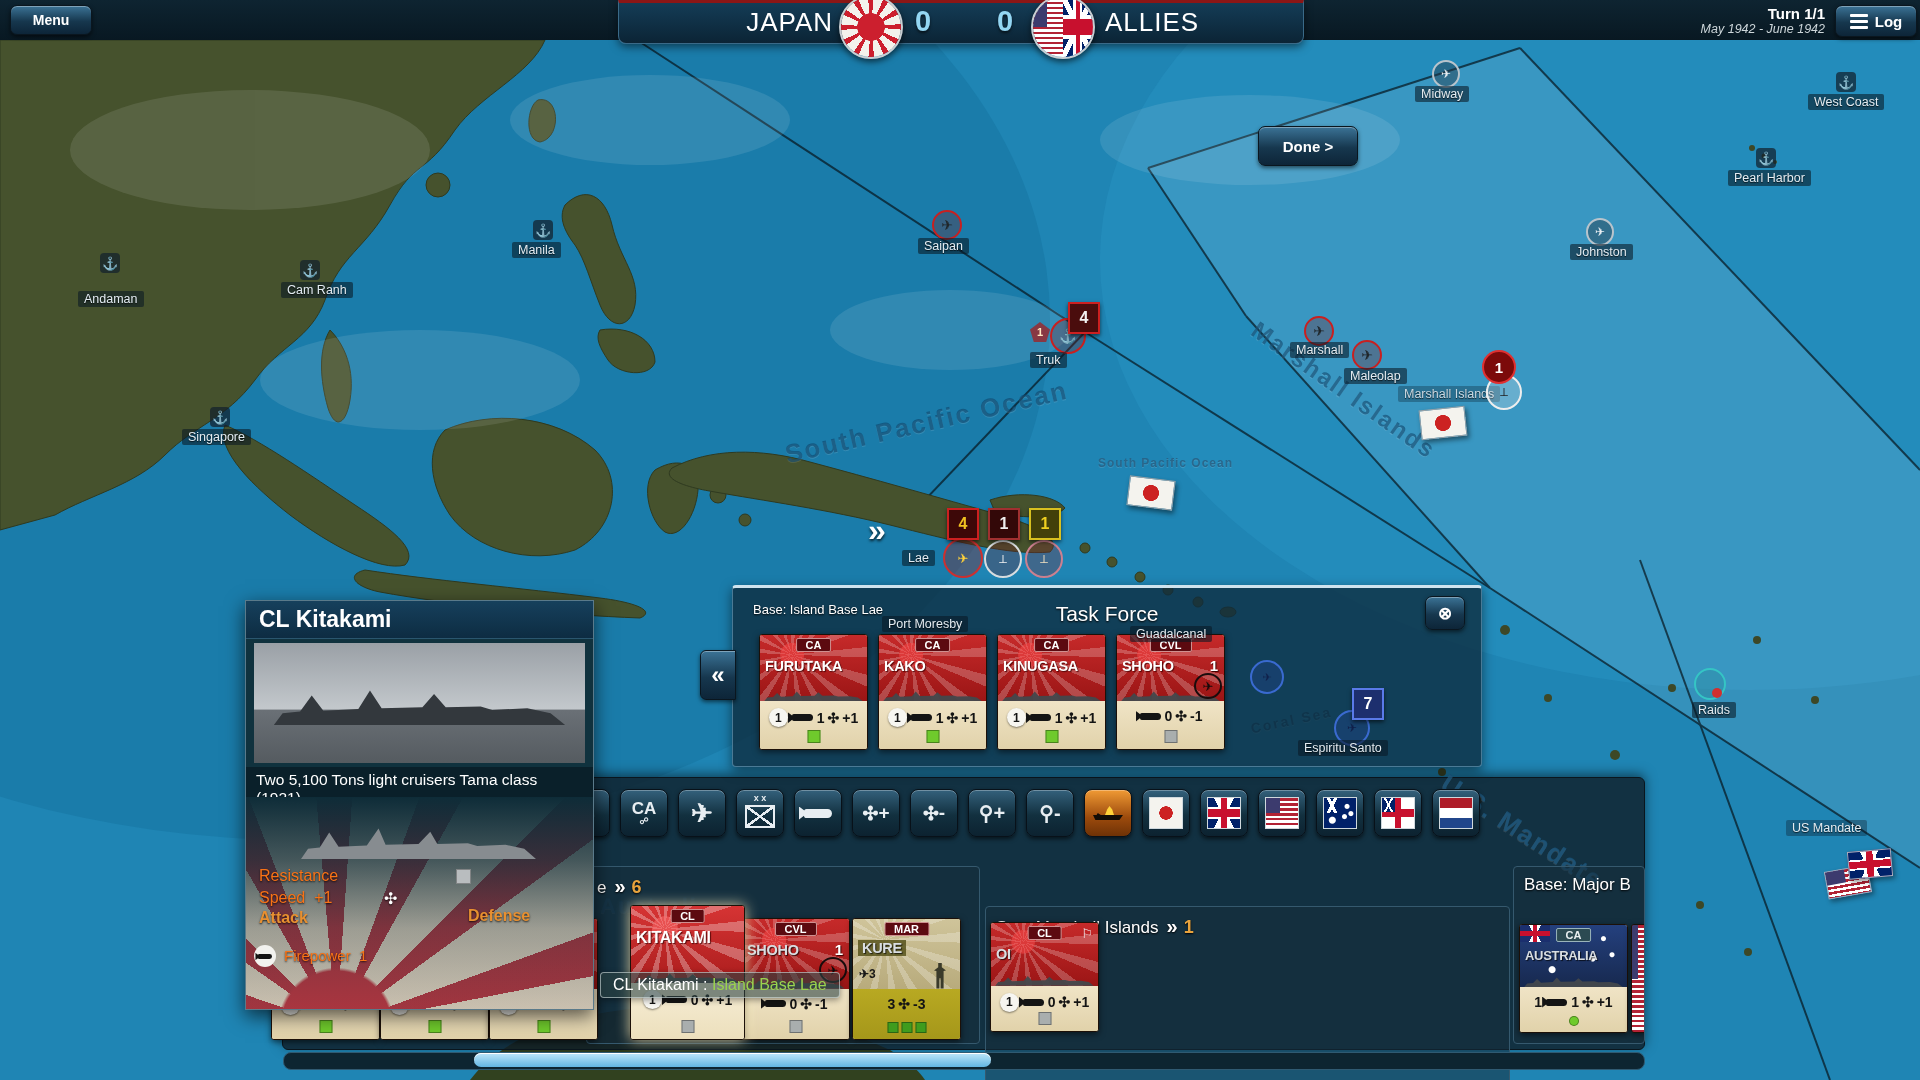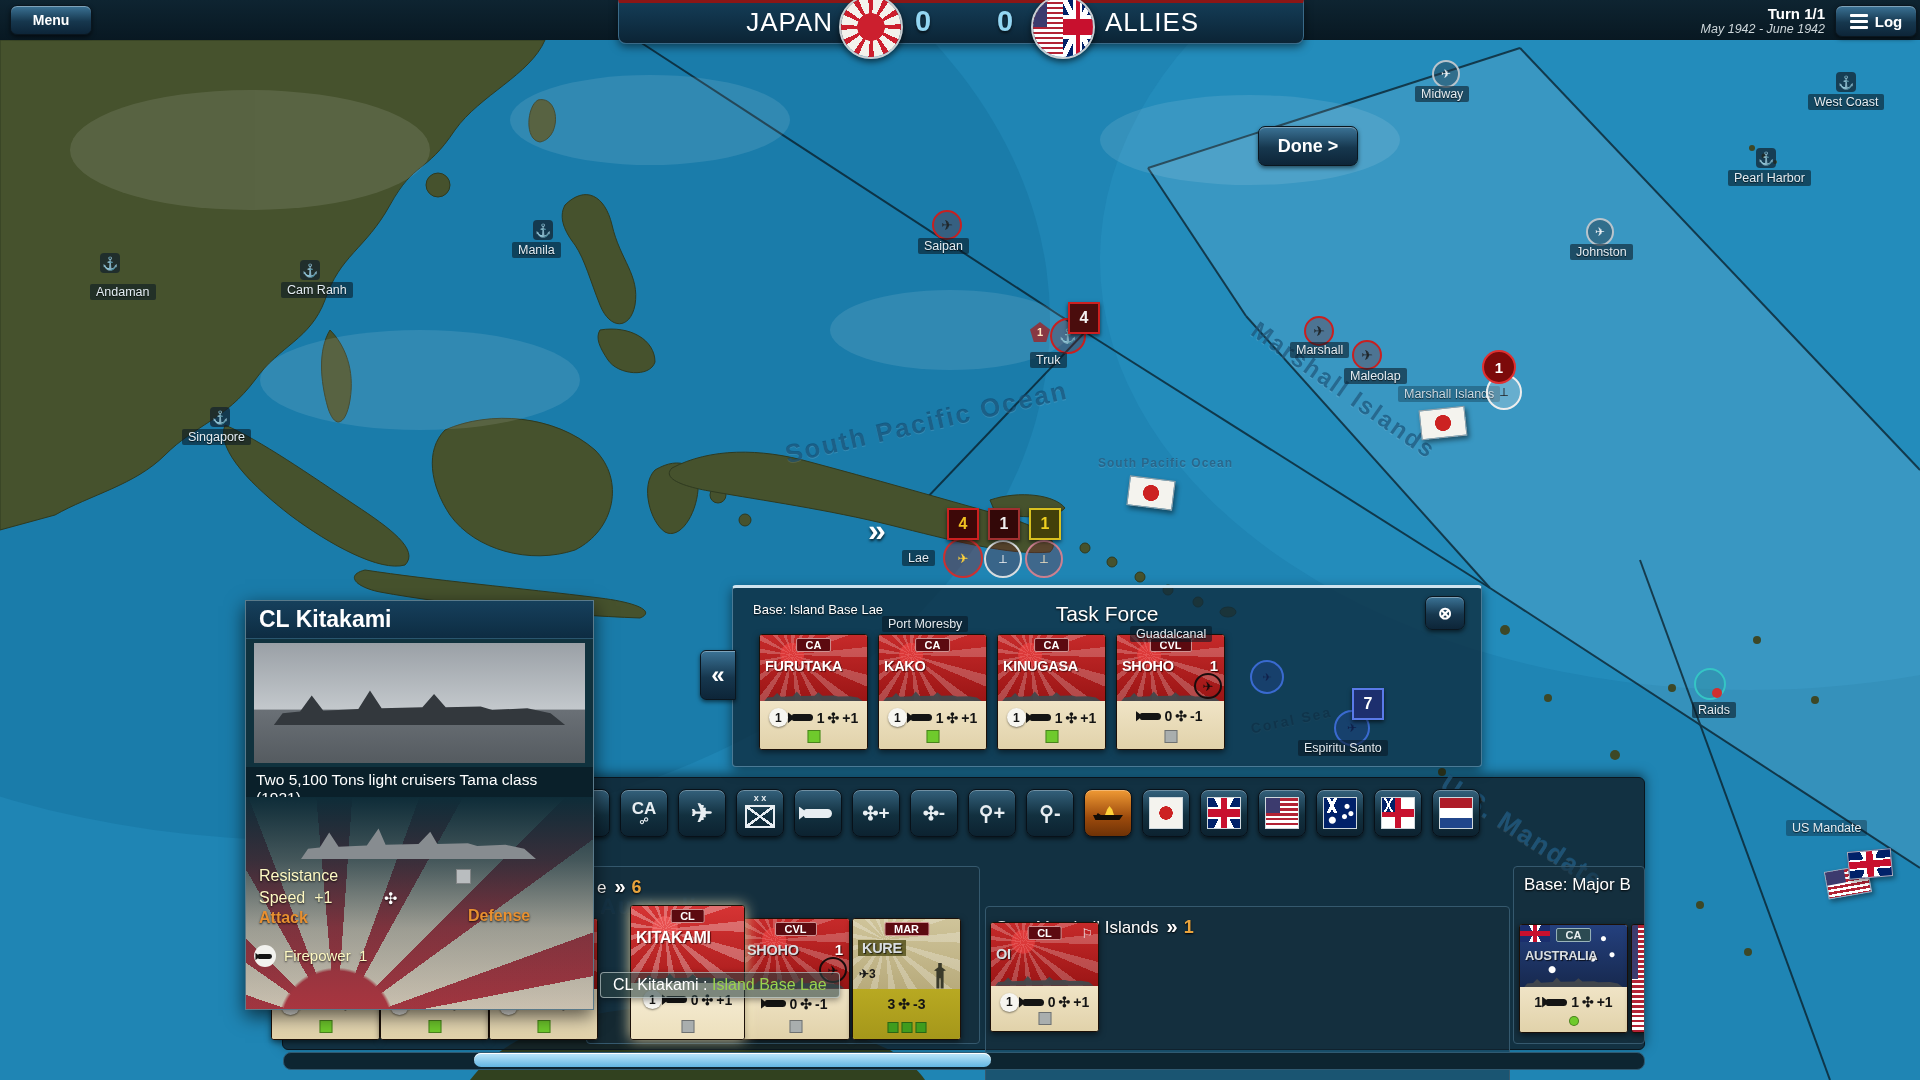--- a/index.html
+++ b/index.html
@@ -160,21 +160,21 @@
   #tipdesc{position:absolute;left:0;top:166px;width:100%;box-sizing:border-box;padding:4px 10px;
     color:#fff;font-size:15.5px;background:rgba(8,24,34,.7);}
   #tipbody{position:absolute;left:0;top:196px;width:100%;height:212px;overflow:hidden;}
   #tipsun{position:absolute;inset:0;
     background:radial-gradient(circle at 26% 108%,#b13640 0 16%,transparent 17%),
     repeating-conic-gradient(from 230deg at 26% 108%,rgba(177,54,64,.95) 0 9deg,rgba(222,208,188,.95) 9deg 25deg);}
   #tipfade{position:absolute;inset:0;
     background:linear-gradient(rgba(14,44,56,1) 0%,rgba(14,44,56,.72) 30%,rgba(14,44,56,.28) 62%,rgba(14,44,56,.05) 100%);}
   #tipsil{position:absolute;left:55px;top:28px;width:235px;height:34px;background:#878c90;
     clip-path:polygon(0 100%,3% 70%,8% 66%,12% 22%,16% 64%,28% 60%,33% 10%,36% 58%,50% 56%,55% 20%,58% 56%,71% 54%,75% 62%,87% 58%,95% 70%,100% 100%);}
-  .tiprow{position:absolute;color:#fef9c3;font-size:16px;text-shadow:0 1px 2px rgba(0,0,0,.8);}
+  .tiprow{position:absolute;color:#f97316;font-size:16px;text-shadow:0 1px 2px rgba(0,0,0,.8);}
   .orange{color:#e89030;font-weight:bold;}
   #hovertip{position:absolute;left:600px;top:972px;z-index:85;background:rgba(44,66,66,.6);
     border:1px solid rgba(225,235,235,.55);border-radius:4px;padding:3px 12px;
     font-size:16px;color:#fff;white-space:nowrap;box-shadow:0 2px 6px rgba(0,0,0,.4);}
   #hovertip .loc{color:#9ad34f;}
 
   
   .ukflag{background:linear-gradient(90deg,transparent 42%,#C8102E 42% 58%,transparent 58%),
     linear-gradient(transparent 37%,#C8102E 37% 63%,transparent 63%),
     linear-gradient(90deg,transparent 35%,#fff 35% 65%,transparent 65%),
@@ -280,21 +280,21 @@
   </svg>
 
   <div class="rlbl" style="left:1262px;top:316px;font-size:24px;transform:rotate(35deg);transform-origin:left top;">Marshall Islands</div>
   <div class="rlbl" style="left:782px;top:440px;font-size:26px;transform:rotate(-13deg);transform-origin:left top;">South Pacific Ocean</div>
   <div class="rlbl" style="left:1098px;top:456px;font-size:12px;letter-spacing:1px;color:rgba(40,95,130,.85);">South Pacific Ocean</div>
   <div class="rlbl" style="left:1250px;top:712px;font-size:14px;transform:rotate(-12deg);color:rgba(15,70,108,.8);">Coral Sea</div>
   <div class="rlbl" style="left:1452px;top:768px;font-size:26px;transform:rotate(33deg);transform-origin:left top;z-index:39;color:rgba(25,85,125,.75);">U.S. Mandate</div>
   <div class="rlbl" style="left:600px;top:893px;font-size:22px;z-index:39;opacity:.4;">Australia</div>
 
   <div class="picon" style="left:100px;top:253px;">⚓</div>
-  <div class="mlbl" style="left:78px;top:284px;margin-left:12px;">Andaman</div>
+  <div class="mlbl" style="left:78px;top:291px;">Andaman</div>
   <div class="picon" style="left:300px;top:260px;">⚓</div>
   <div class="mlbl" style="left:281px;top:282px;">Cam Ranh</div>
   <div class="picon" style="left:210px;top:407px;">⚓</div>
   <div class="mlbl" style="left:182px;top:429px;">Singapore</div>
   <div class="picon" style="left:533px;top:220px;">⚓</div>
   <div class="mlbl" style="left:512px;top:242px;">Manila</div>
   <div class="aircircle" style="left:932px;top:210px;">✈</div>
   <div class="mlbl" style="left:918px;top:238px;">Saipan</div>
 
   <div class="aircircle" style="left:1050px;top:318px;width:32px;height:32px;color:#f2dcdc;">⚓</div>
@@ -367,21 +367,21 @@
       </div>
     <div class="score" style="left:296px;">0</div>
     <div class="score" style="left:378px;">0</div>
     <div class="bigroundel" style="left:412px;">
       <div class="half usflag" style="left:0;"></div>
       <div class="half ukflag" style="right:0;"></div>
     </div>
     <div class="abs" style="left:486px;top:4px;color:#fff;font-size:26px;letter-spacing:1px;">ALLIES</div>
   </div>
 
-  <div class="btn3d" style="position:absolute;left:1258px;top:126px;width:98px;height:38px;font-size:18px;z-index:70;">
+  <div class="btn3d" style="position:absolute;left:1258px;top:126px;width:98px;height:38px;font-size:15px;z-index:70;">
       <span>Done &gt;</span>
     </div>
 
   <div class="btn3d" style="position:absolute;left:700px;top:650px;width:34px;height:48px;font-size:24px;z-index:43;border-radius:6px 0 0 6px;">
       <span>«</span>
     </div>
   <div id="tfpanel">
     <div class="tfhead" style="left:20px;font-size:13px;">Base: Island Base Lae</div>
     <div class="tfhead" style="left:0;width:100%;text-align:center;font-size:21px;">Task Force</div>
     <div class="btn3d" style="position:absolute;right:16px;top:8px;width:38px;height:32px;font-size:17px;">

